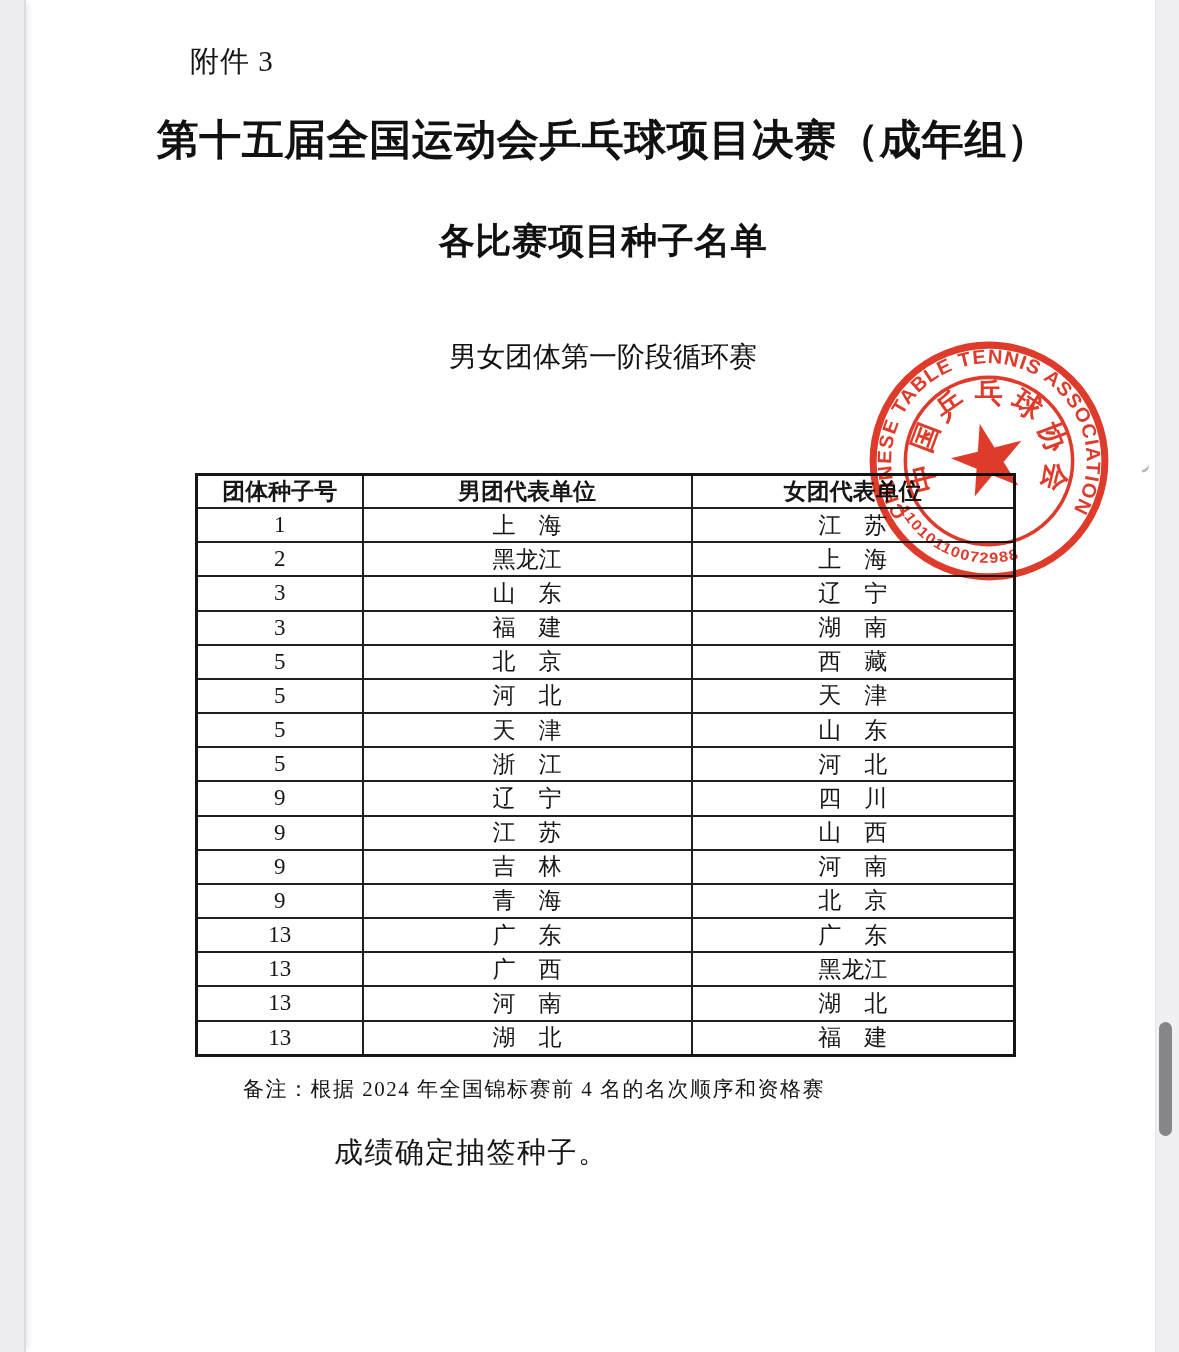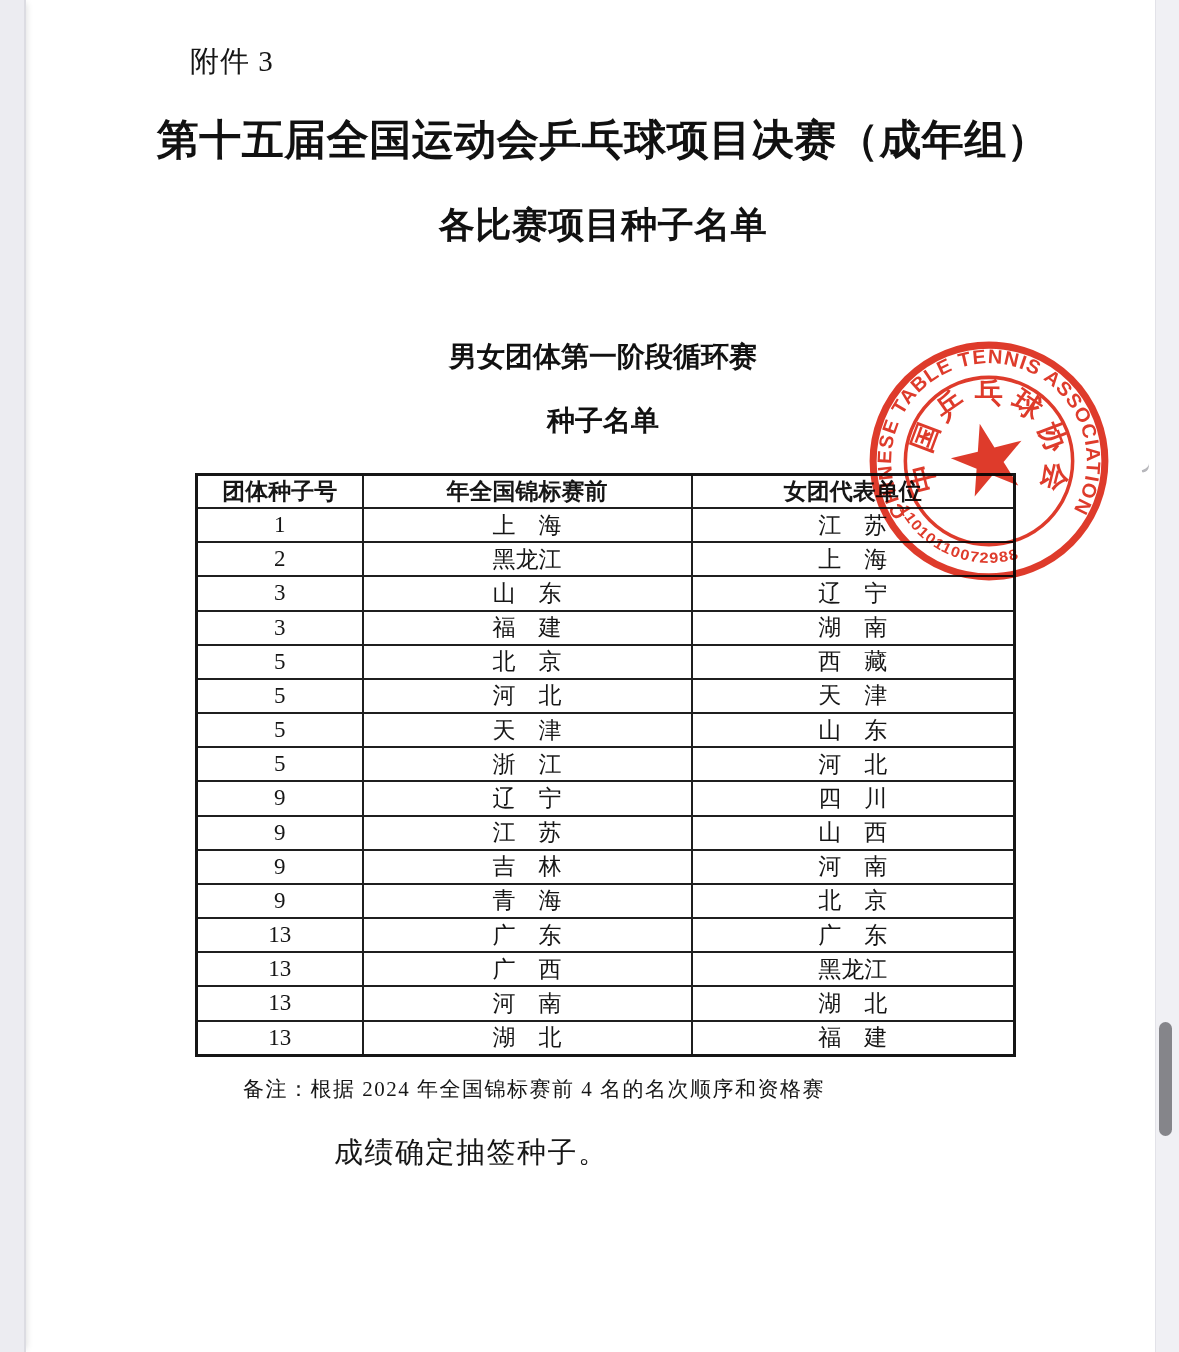--- a/index.html
+++ b/index.html
@@ -54,22 +54,22 @@
     color: #161616;
   }
   .center-band {
     position: absolute;
     left: 30px;
     width: 1146px;
     text-align: center;
     color: #111;
   }
   .title-1 { top: 112px; font-size: 42px; font-weight: bold; letter-spacing: 0.5px; }
-  .title-2 { top: 201px; font-size: 36px; font-weight: bold; letter-spacing: 0.5px; text-align: center; }
-  .subtitle-1 { top: 338px; font-size: 28px; font-weight: bold; }
+  .title-2 { top: 217px; font-size: 36px; font-weight: bold; letter-spacing: 0.5px; text-align: center; }
+  .subtitle-1 { top: 338px; font-size: 28px; font-weight: normal; }
   .subtitle-2 { top: 402px; font-size: 28px; font-weight: bold; }
 
   table.seed-table {
     position: absolute;
     left: 195px; top: 473px;
     width: 818px; height: 584px;
     border-collapse: collapse;
     table-layout: fixed;
     font-size: 23px;
     color: #161616;
@@ -150,32 +150,31 @@
   <div class="page"></div>
   <div class="gutter-left"></div>
   <div class="gutter-right"></div>
   <div class="scroll-thumb"></div>
 
   <div class="attach-label">附件 3</div>
 
   <div class="center-band title-1">第十五届全国运动会乒乓球项目决赛（成年组）</div>
   <div class="center-band title-2">各比赛项目种子名单</div>
   <div class="center-band subtitle-1">男女团体第一阶段循环赛</div>
-  <div class="center-band subtitle-2">种子名单</div>
 
   <table class="seed-table">
     <colgroup>
       <col class="c-seed">
       <col class="c-men">
       <col class="c-women">
     </colgroup>
     <thead>
       <tr>
         <th>团体种子号</th>
-        <th>年全国锦标赛前</th>
+        <th>男团代表单位</th>
         <th>女团代表单位</th>
       </tr>
     </thead>
     <tbody>
         <tr>
           <td>1</td>
           <td>上　海</td>
           <td>江　苏</td>
         </tr>
         <tr>

